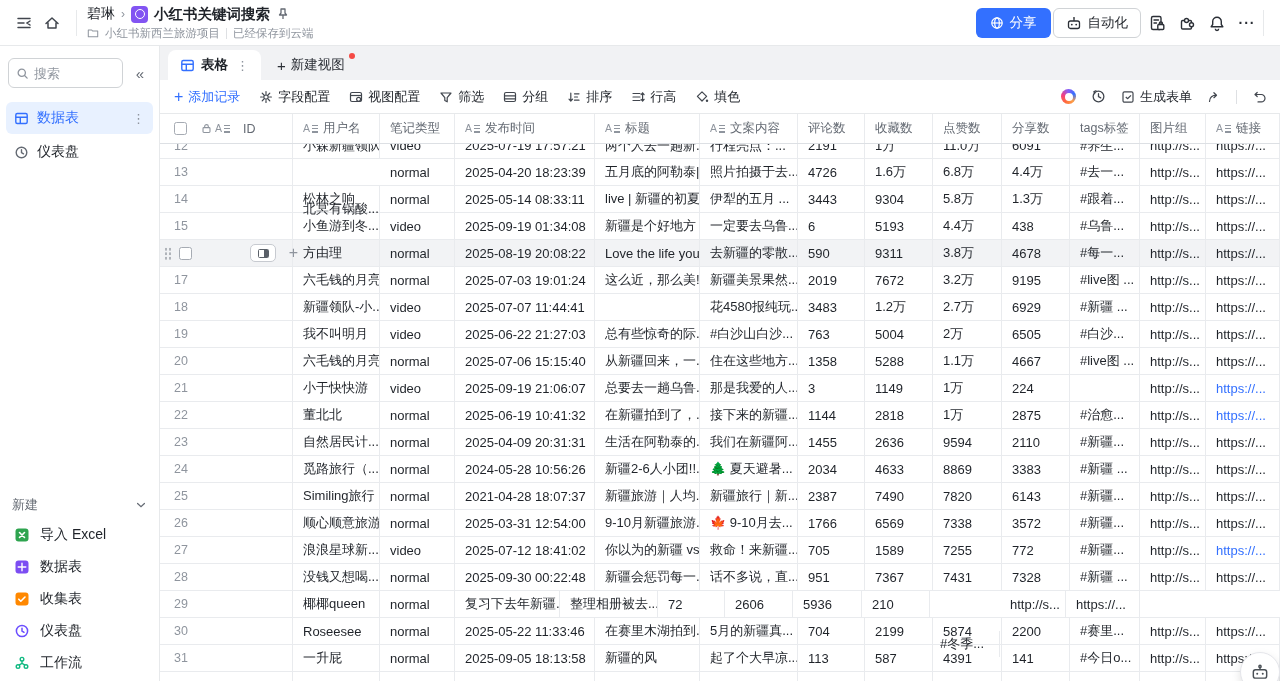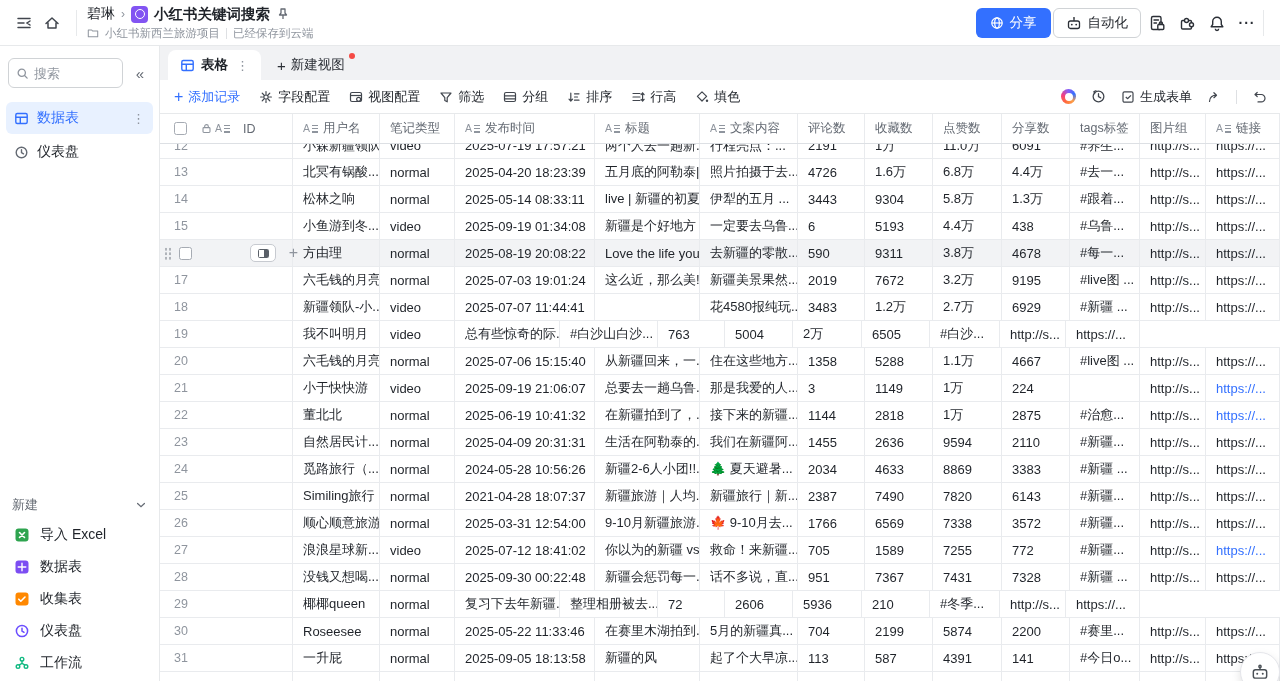--- a/index.html
+++ b/index.html
@@ -439,21 +439,21 @@
               <div class="cell" style="width: 69px;">11.0万</div>
               <div class="cell" style="width: 68px;">6091</div>
               <div class="cell" style="width: 70px;">#养生...</div>
               <div class="cell" style="width: 66px;">http://s...</div>
               <div class="cell linkdark" style="width: 74px;">https://...</div>
             </div>
             <div class="row">
               <div class="cell rowhead">
                 <span class="rownum">13</span>
               </div>
-              <div class="cell" style="width: 87px;">北冥有锅酸...</div>
+              <div class="cell" style="width: 87px; margin-top: 37px;">北冥有锅酸...</div>
               <div class="cell" style="width: 75px;">normal</div>
               <div class="cell" style="width: 140px;">2025-04-20 18:23:39</div>
               <div class="cell" style="width: 105px;">五月底的阿勒泰|...</div>
               <div class="cell" style="width: 98px;">照片拍摄于去...</div>
               <div class="cell" style="width: 67px;">4726</div>
               <div class="cell" style="width: 68px;">1.6万</div>
               <div class="cell" style="width: 69px;">6.8万</div>
               <div class="cell" style="width: 68px;">4.4万</div>
               <div class="cell" style="width: 70px;">#去一...</div>
               <div class="cell" style="width: 66px;">http://s...</div>
@@ -548,20 +548,21 @@
               <div class="cell" style="width: 70px;">#新疆 ...</div>
               <div class="cell" style="width: 66px;">http://s...</div>
               <div class="cell linkdark" style="width: 74px;">https://...</div>
             </div>
             <div class="row">
               <div class="cell rowhead">
                 <span class="rownum">19</span>
               </div>
               <div class="cell" style="width: 87px;">我不叫明月</div>
               <div class="cell" style="width: 75px;">video</div>
+              <div class="cell" style="width: 140px;">2025-06-22 21:27:03</div>
               <div class="cell" style="width: 105px;">总有些惊奇的际...</div>
               <div class="cell" style="width: 98px;">#白沙山白沙...</div>
               <div class="cell" style="width: 67px;">763</div>
               <div class="cell" style="width: 68px;">5004</div>
               <div class="cell" style="width: 69px;">2万</div>
               <div class="cell" style="width: 68px;">6505</div>
               <div class="cell" style="width: 70px;">#白沙...</div>
               <div class="cell" style="width: 66px;">http://s...</div>
               <div class="cell linkdark" style="width: 74px;">https://...</div>
             </div>
@@ -723,21 +724,21 @@
                 <span class="rownum">29</span>
               </div>
               <div class="cell" style="width: 87px;">椰椰queen</div>
               <div class="cell" style="width: 75px;">normal</div>
               <div class="cell" style="width: 105px;">复习下去年新疆...</div>
               <div class="cell" style="width: 98px;">整理相册被去...</div>
               <div class="cell" style="width: 67px;">72</div>
               <div class="cell" style="width: 68px;">2606</div>
               <div class="cell" style="width: 69px;">5936</div>
               <div class="cell" style="width: 68px;">210</div>
-              <div class="cell" style="width: 70px;">#冬季...</div>
+              <div class="cell" style="width: 70px; margin-top: 40px;">#冬季...</div>
               <div class="cell" style="width: 66px;">http://s...</div>
               <div class="cell linkdark" style="width: 74px;">https://...</div>
             </div>
             <div class="row">
               <div class="cell rowhead">
                 <span class="rownum">30</span>
               </div>
               <div class="cell" style="width: 87px;">Roseesee</div>
               <div class="cell" style="width: 75px;">normal</div>
               <div class="cell" style="width: 140px;">2025-05-22 11:33:46</div>

